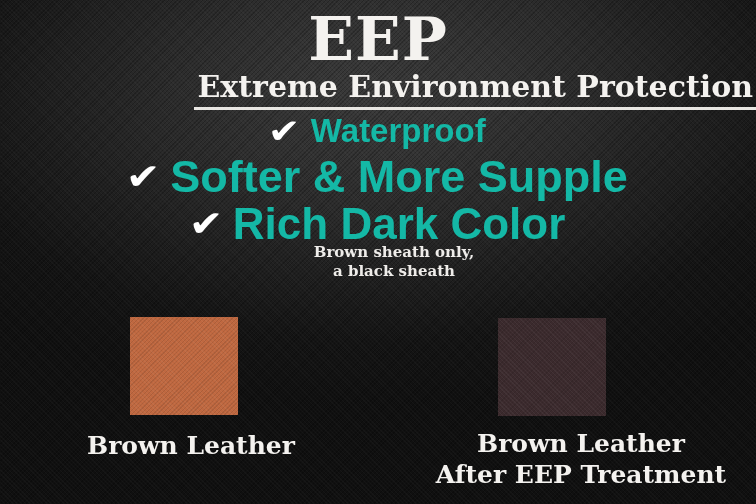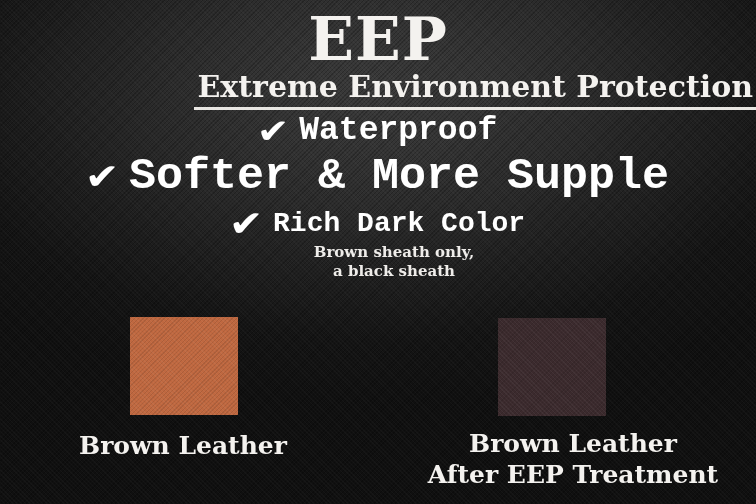--- a/index.html
+++ b/index.html
@@ -109,37 +109,37 @@
     margin-bottom: 4px;
   }
   .benefit-row .check {
     font-family: "DejaVu Sans", sans-serif;
     color: #ffffff;
     line-height: 1;
     display: inline-block;
     transform: scaleX(1.15) scaleY(1.0);
   }
   .benefit-row .btext {
-    font-family: Liberation Mono, monospace;
-    font-weight: bold;
-    color: #ffffff;
+    font-family: Liberation Sans, sans-serif;
+    font-weight: bold;
+    color: #14b8a6;
     letter-spacing: 0px;
     white-space: nowrap;
   }
 
   .row-1 .check { font-size: 34px; }
   .row-1 .btext { font-size: 33px; line-height: 38px; }
 
   .row-2 { margin-top: 7px; }
   .row-2 .check { font-size: 36px; }
   .row-2 .btext { font-size: 45px; line-height: 40px; }
 
   .row-3 { margin-top: 7px; }
   .row-3 .check { font-size: 36px; }
-  .row-3 .btext { font-size: 28px; line-height: 39px; text-align: right; }
+  .row-3 .btext { font-size: 44px; line-height: 39px; text-align: right; }
 
   .fineprint {
     position: absolute;
     top: 243px;
     left: 0;
     width: 100%;
     text-align: center;
     font-family: "DejaVu Serif", serif;
     font-weight: bold;
     font-size: 15px;
@@ -175,20 +175,21 @@
   
   .caption {
     position: absolute;
     font-family: "DejaVu Serif", serif;
     font-weight: bold;
     font-size: 25px;
     line-height: 31px;
     color: #f4f2ef;
     text-align: center;
     white-space: nowrap;
+    margin-left: 8px;
   }
   .caption-left  { left: 0px;   top: 430px; width: 366px; }
   .caption-right { left: 390px; top: 428px; width: 366px; }
   .caption div { white-space: nowrap; }
 </style>
 </head>
 <body>
 
 <div class="poster">
 

